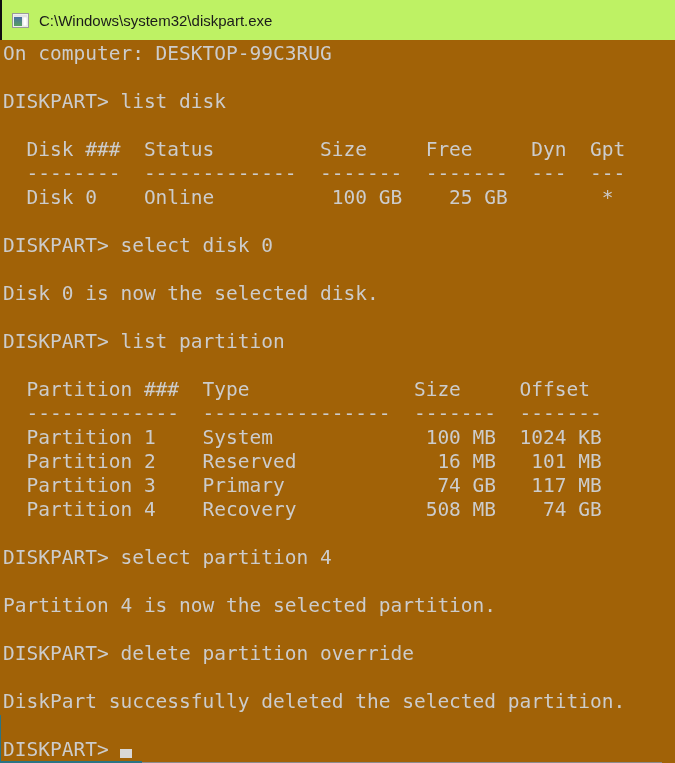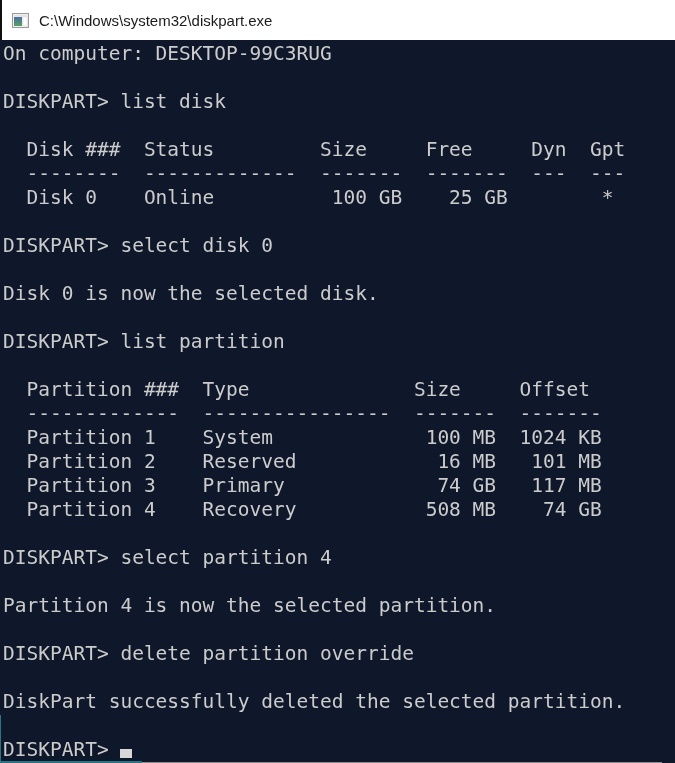--- a/index.html
+++ b/index.html
@@ -5,34 +5,34 @@
   html, body { margin: 0; padding: 0; background: #ffffff; }
   .window {
     width: 675px; height: 763px;
     position: relative; overflow: hidden;
     background: #0c0c0c;
     font-family: "Liberation Sans", sans-serif;
     box-sizing: border-box;
   }
   .titlebar {
     height: 40px;
-    background: #ffffff;
+    background: #bef264;
     display: flex; align-items: center;
     padding-left: 10px; gap: 10px;
     box-sizing: border-box;
     border-left: 2px solid #101010;
   }
   .titlebar .app-icon { width: 17px; height: 15px; flex: 0 0 auto; }
   .titlebar .title {
     font-size: 15px; color: #1b1b1b;
     white-space: nowrap;
   }
   .console-screen {
     position: absolute; top: 40px; left: 0; right: 0; bottom: 0;
-    background: #0f172a; overflow: hidden;
+    background: #a16207; overflow: hidden;
   }
   .console-screen pre {
     margin: 0; padding: 2px 0 0 3px;
     font-family: "DejaVu Sans Mono", "Liberation Mono", monospace;
     font-size: 19.5px; line-height: 24px;
     color: #cccccc; white-space: pre;
   }
   .cursor {
     display: inline-block;
     width: 12px; height: 9px;

